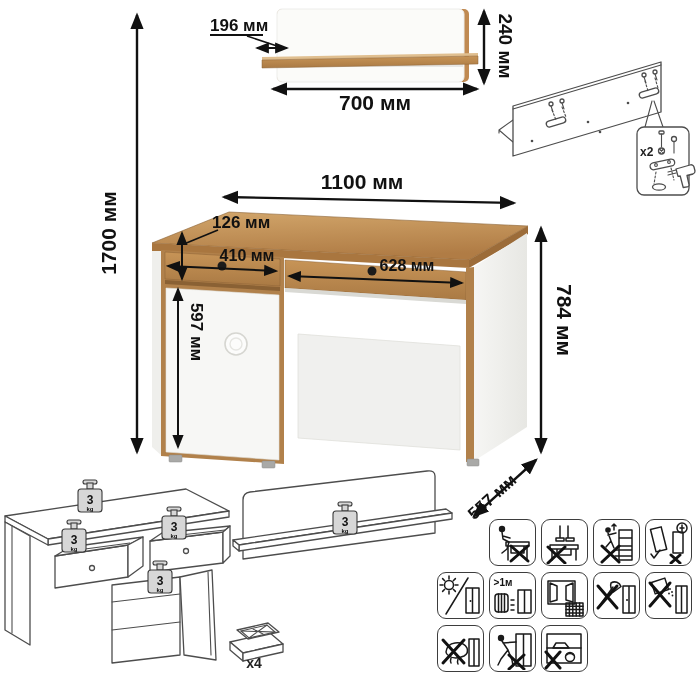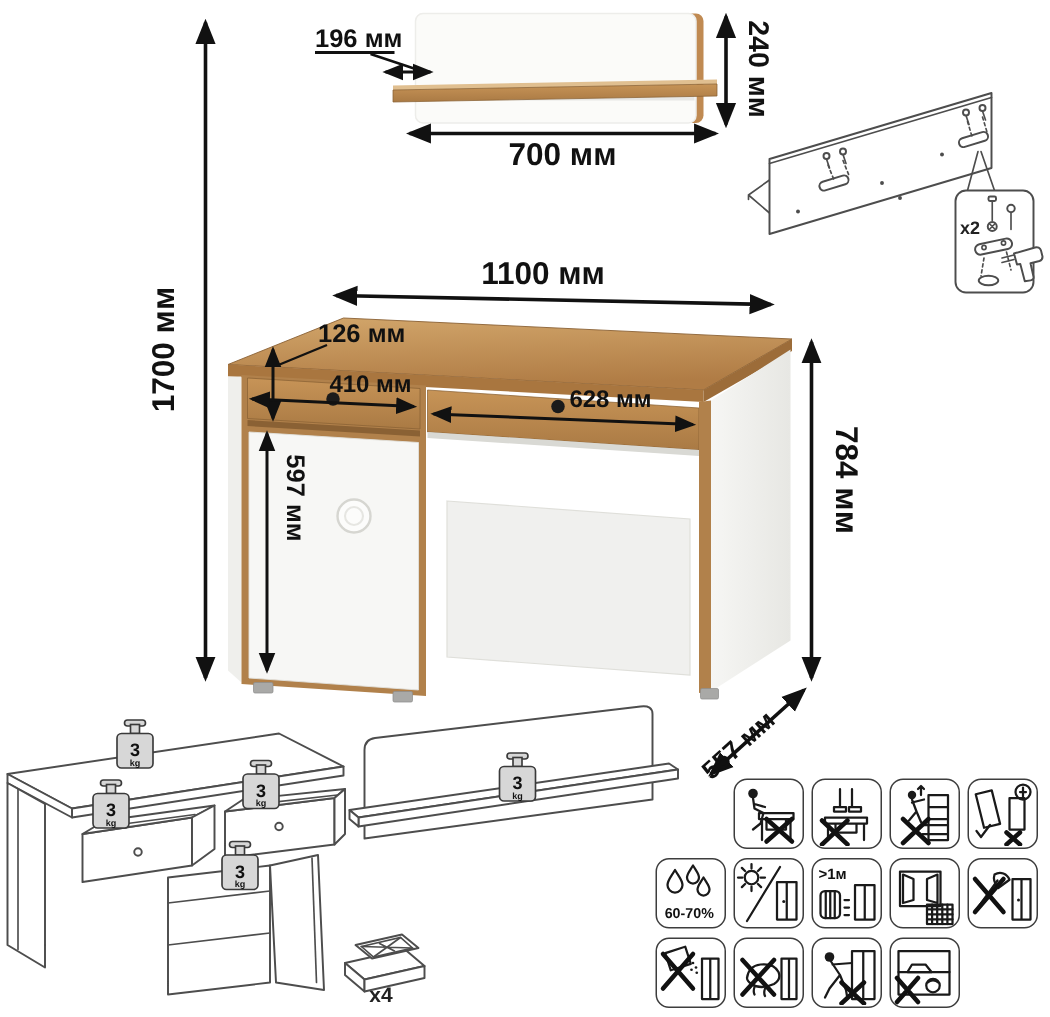--- a/index.html
+++ b/index.html
@@ -300,28 +300,20 @@
       <path class="ic" d="M5,33 l3,4 l6,-8" stroke-width="2.4"></path>
       <rect class="ic" x="27" y="11" width="10" height="21"></rect>
       <path class="icx" d="M25,34 L34,42 M34,34 L25,42" stroke-width="2.6"></path>
       <circle class="ic" cx="36" cy="7" r="5"></circle>
       <path class="ic" d="M36,4 v6 M34,7 h4"></path>
     </svg>
   </div>
 
   <div class="cell">
     <svg width="43" height="43" viewBox="0 0 43 43">
-      <path class="ic" d="M12,6 c-3,5 -5,7 -5,10 a5,5 0 0 0 10,0 c0,-3 -2,-5 -5,-10 z"></path>
-      <path class="ic" d="M24,3 c-2.4,4 -4,5.6 -4,8 a4,4 0 0 0 8,0 c0,-2.4 -1.6,-4 -4,-8 z"></path>
-      <path class="ic" d="M31,11 c-2.4,4 -4,5.6 -4,8 a4,4 0 0 0 8,0 c0,-2.4 -1.6,-4 -4,-8 z"></path>
-      <text class="ictxt" x="21.5" y="38" font-size="9.5">60-70%</text>
-    </svg>
-  </div>
-  <div class="cell">
-    <svg width="43" height="43" viewBox="0 0 43 43">
       <circle class="ic" cx="11" cy="11" r="4.5"></circle>
       <path class="ic" d="M11,2 v3 M11,17 v3 M2,11 h3 M17,11 h3 M4.6,4.6 l2.1,2.1 M15.3,15.3 l2.1,2.1 M17.4,4.6 l-2.1,2.1 M6.7,15.3 l-2.1,2.1" stroke-width="1.2"></path>
       <path class="ic" d="M30,4 L8,40" stroke-width="2"></path>
       <path class="ic" d="M28,14 h13 v25 h-13 z M34.5,14 v25"></path>
       <circle class="icfill" cx="32.5" cy="27" r="1"></circle>
     </svg>
   </div>
   <div class="cell">
     <svg width="43" height="43" viewBox="0 0 43 43">
       <text class="ictxt" x="13" y="12" font-size="10">&gt;1м</text>

